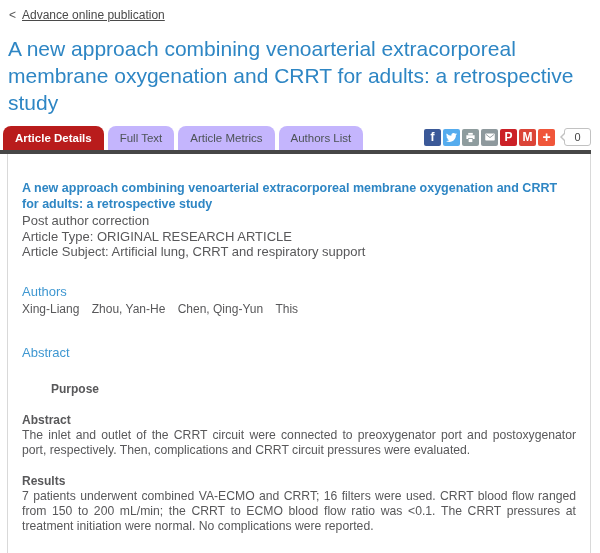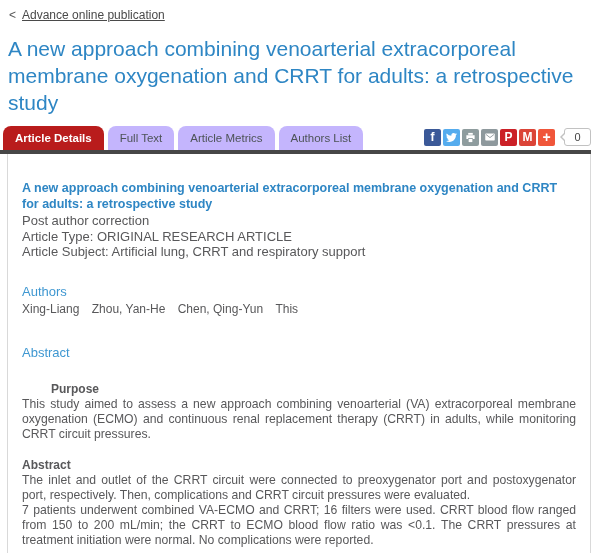--- a/index.html
+++ b/index.html
@@ -160,21 +160,21 @@
     <div class="meta-line">Post author correction</div>
     <div class="meta-line">Article Type: ORIGINAL RESEARCH ARTICLE</div>
     <div class="meta-line">Article Subject: Artificial lung, CRRT and respiratory support</div>
 
     <div class="section-heading authors-heading">Authors</div>
     <div class="authors-line"><span>Xing-Liang</span> <b>Zhou</b><span>, </span><span>Yan-He</span> <b>Chen</b><span>, </span><span>Qing-Yun</span> <b>This</b></div>
 
     <div class="section-heading abstract-heading">Abstract</div>
 
     <div class="sub-label first">Purpose</div>
-    <p class="para">This study aimed to assess a new approach combining venoarterial (VA) extracorporeal membrane oxygenation (ECMO) and continuous renal replacement therapy (CRRT) in adults, while monitoring CRRT circuit pressures.</p>
 
     <div class="sub-label later">Abstract</div>
     <p class="para">The inlet and outlet of the CRRT circuit were connected to preoxygenator port and postoxygenator port, respectively. Then, complications and CRRT circuit pressures were evaluated.</p>
 
+    <div class="sub-label later">Results</div>
     <p class="para">7 patients underwent combined VA-ECMO and CRRT; 16 filters were used. CRRT blood flow ranged from 150 to 200 mL/min; the CRRT to ECMO blood flow ratio was &lt;0.1. The CRRT pressures at treatment initiation were normal. No complications were reported.</p>
 
   </div>
 </div>
 
 </body></html>

